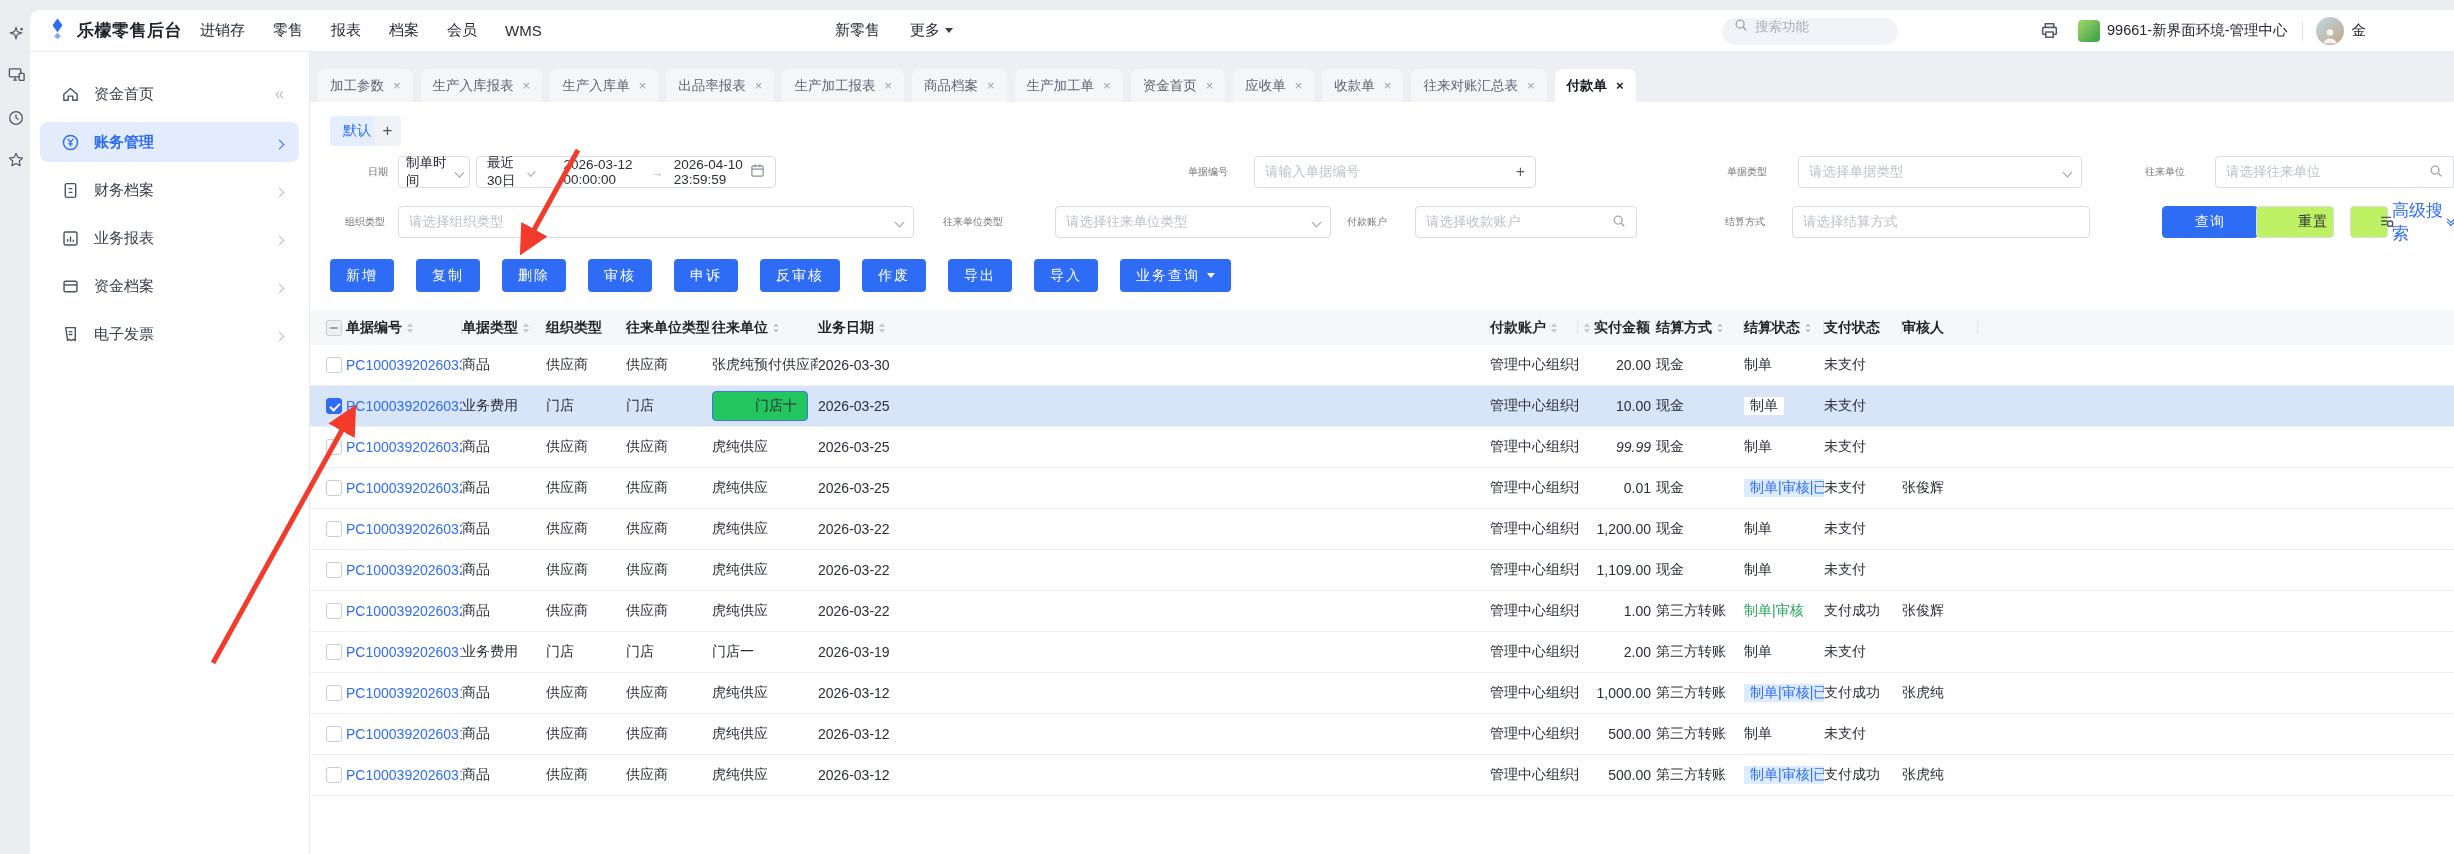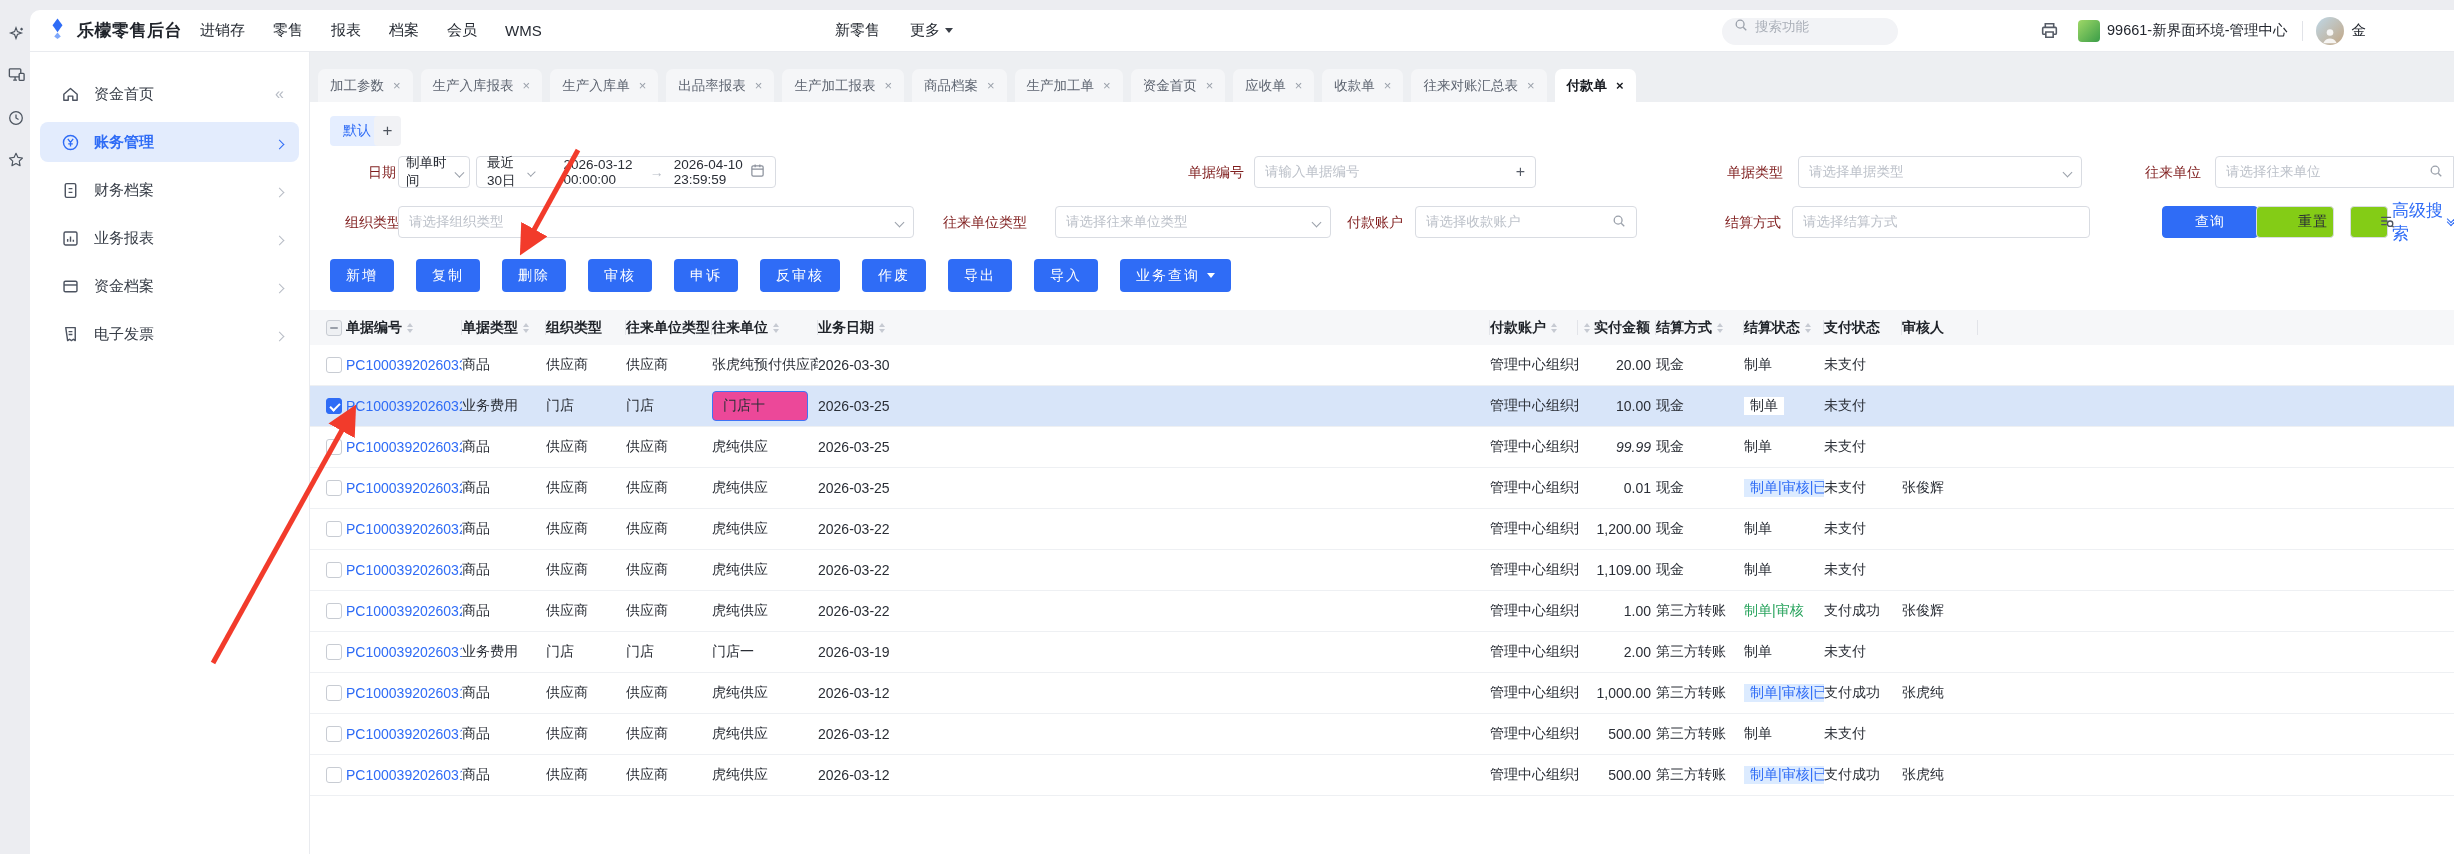--- a/index.html
+++ b/index.html
@@ -52,30 +52,30 @@
   .tab.active .t-close { color:#16191f; font-weight:bold; }
 
   
   .card { position:absolute; left:310px; top:102px; right:0; bottom:0; background:#fff; }
 
   
   .preset { position:absolute; left:330px; top:116px; height:30px; padding:0 13px; border-radius:4px; background:#e5eeff; color:#2f6cf6; font-size:14px; display:flex; align-items:center; cursor:pointer; }
   .preset-add { position:absolute; left:374px; top:116px; width:27px; height:30px; border-radius:4px; background:#f1f2f5; color:#4e545e; font-size:17px; display:flex; align-items:center; justify-content:center; cursor:pointer; }
 
   
-  .flabel { position:absolute; height:32px; line-height:32px; font-size:14px; color:#7f1d1d; white-space:nowrap; }
+  .flabel { position:absolute; height:32px; line-height:32px; font-size:10px; color:#737373; white-space:nowrap; }
   .fbox { position:absolute; height:32px; border:1px solid #d9dce2; border-radius:4px; background:#fff; display:flex; align-items:center; font-size:13.5px; color:#2a2e36; }
   .fbox .ph { color:#bcc1c9; }
   .fbox .grow { flex:1; }
   .fbox .chev { color:#9aa0aa; }
   .range-arrow { color:#b7bcc5; font-size:14px; padding:0 10px; }
   .plus-ic { color:#555b66; font-size:16px; }
   .q-btn { position:absolute; height:32px; border-radius:4px; font-size:14px; display:flex; align-items:center; justify-content:center; cursor:pointer; letter-spacing:1px; }
   .q-btn.primary { background:#2f6cf6; color:#fff; border:1px solid #2f6cf6; }
-  .q-btn.ghost { background:#84cc16; color:#2a2e36; border:1px solid #d9dce2;padding-left:36px; }
+  .q-btn.ghost { background:#bef264; color:#2a2e36; border:1px solid #d9dce2;padding-left:36px; }
   .adv { position:absolute; left:2392px; top:206px; height:32px; display:flex; align-items:center; gap:0; color:#2f6cf6; font-size:17px; cursor:pointer; }
   .dblchev { display:flex; flex-direction:column; gap:-2px; }
   .dblchev .chev { width:6px; height:6px; border-width:1.4px; margin-top:-3px; }
 
   
   .actions { position:absolute; left:330px; top:259px; display:flex; gap:22px; }
   .action-btn { height:33px; padding:0 16px; background:#2f6cf6; border:none; border-radius:4px; color:#fff; font-size:14px; letter-spacing:2px; display:flex; align-items:center; gap:7px; cursor:pointer; font-family:inherit; white-space:nowrap; }
   .action-btn .caret-dn { border-top-color:#fff; }
 
   
@@ -88,21 +88,21 @@
   .trow.hl { background:#d8e5f9; }
   .td { padding-right:8px; overflow:hidden; white-space:nowrap; }
   .td.al-r { text-align:right; padding-right:5px; }
   .cbwrap { display:flex; align-items:center; padding-left:16px; }
   .cb { width:16px; height:16px; border:1px solid #c8ccd3; border-radius:3px; background:#fff; position:relative; cursor:pointer; flex:none; }
   .cb.ind { background:#eef0f3; }
   .cb.ind::after { content:""; position:absolute; left:3px; right:3px; top:6.5px; height:2px; background:#9aa0aa; border-radius:1px; }
   .cb.checked { background:#2f6cf6; border-color:#2f6cf6; }
   .cb.checked::after { content:""; position:absolute; left:5px; top:2px; width:4px; height:8px; border-right:2px solid #fff; border-bottom:2px solid #fff; transform:rotate(45deg); }
   .blink { color:#2f6cf6; cursor:pointer; }
-  .cell-focus { display:inline-block; border:1.5px solid #3f74f6; border-radius:4px; background:#ec4899; padding:5px 10px; min-width:96px; }
+  .cell-focus { display:inline-block; border:1.5px solid #3f74f6; border-radius:4px; background:#22c55e; padding:5px 10px; min-width:96px;text-align:right; }
   .st.chip { background:#fff; padding:4px 6px; border-radius:2px; }
   .st.green { color:#27a35c; }
   .st.blue { color:#2f6cf6; background:#dcebff; padding:4px 6px; border-radius:2px; }
 
   .sorter { display:inline-flex; flex-direction:column; margin-left:5px; gap:2px; }
   .sorter i { width:0; height:0; border-left:3.5px solid transparent; border-right:3.5px solid transparent; }
   .sorter .up { border-bottom:4.5px solid #c6cad2; }
   .sorter .dn { border-top:4.5px solid #c6cad2; }
   .sorter.pre { margin-left:0; margin-right:4px; }
 

